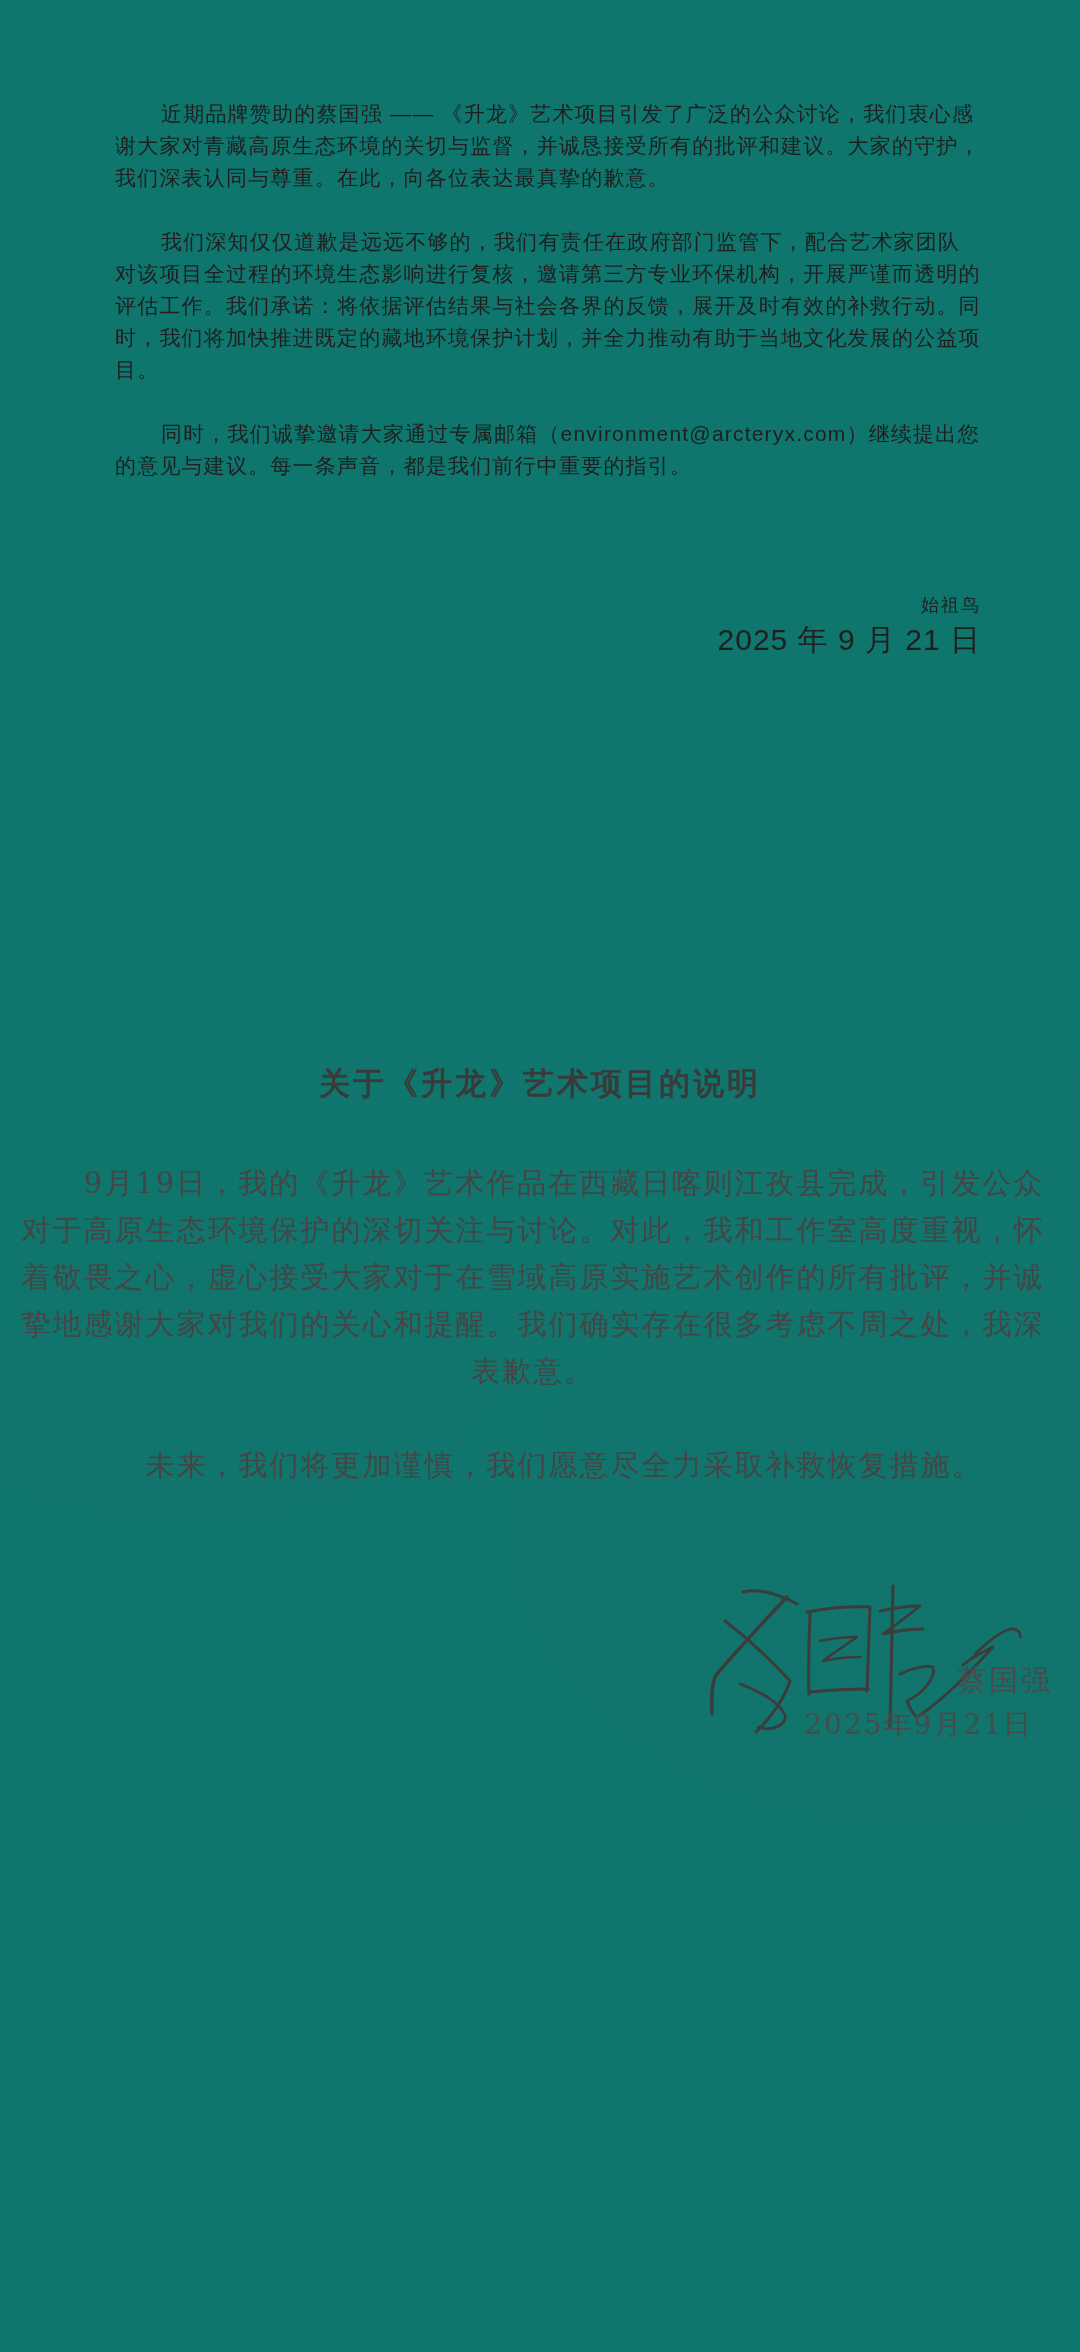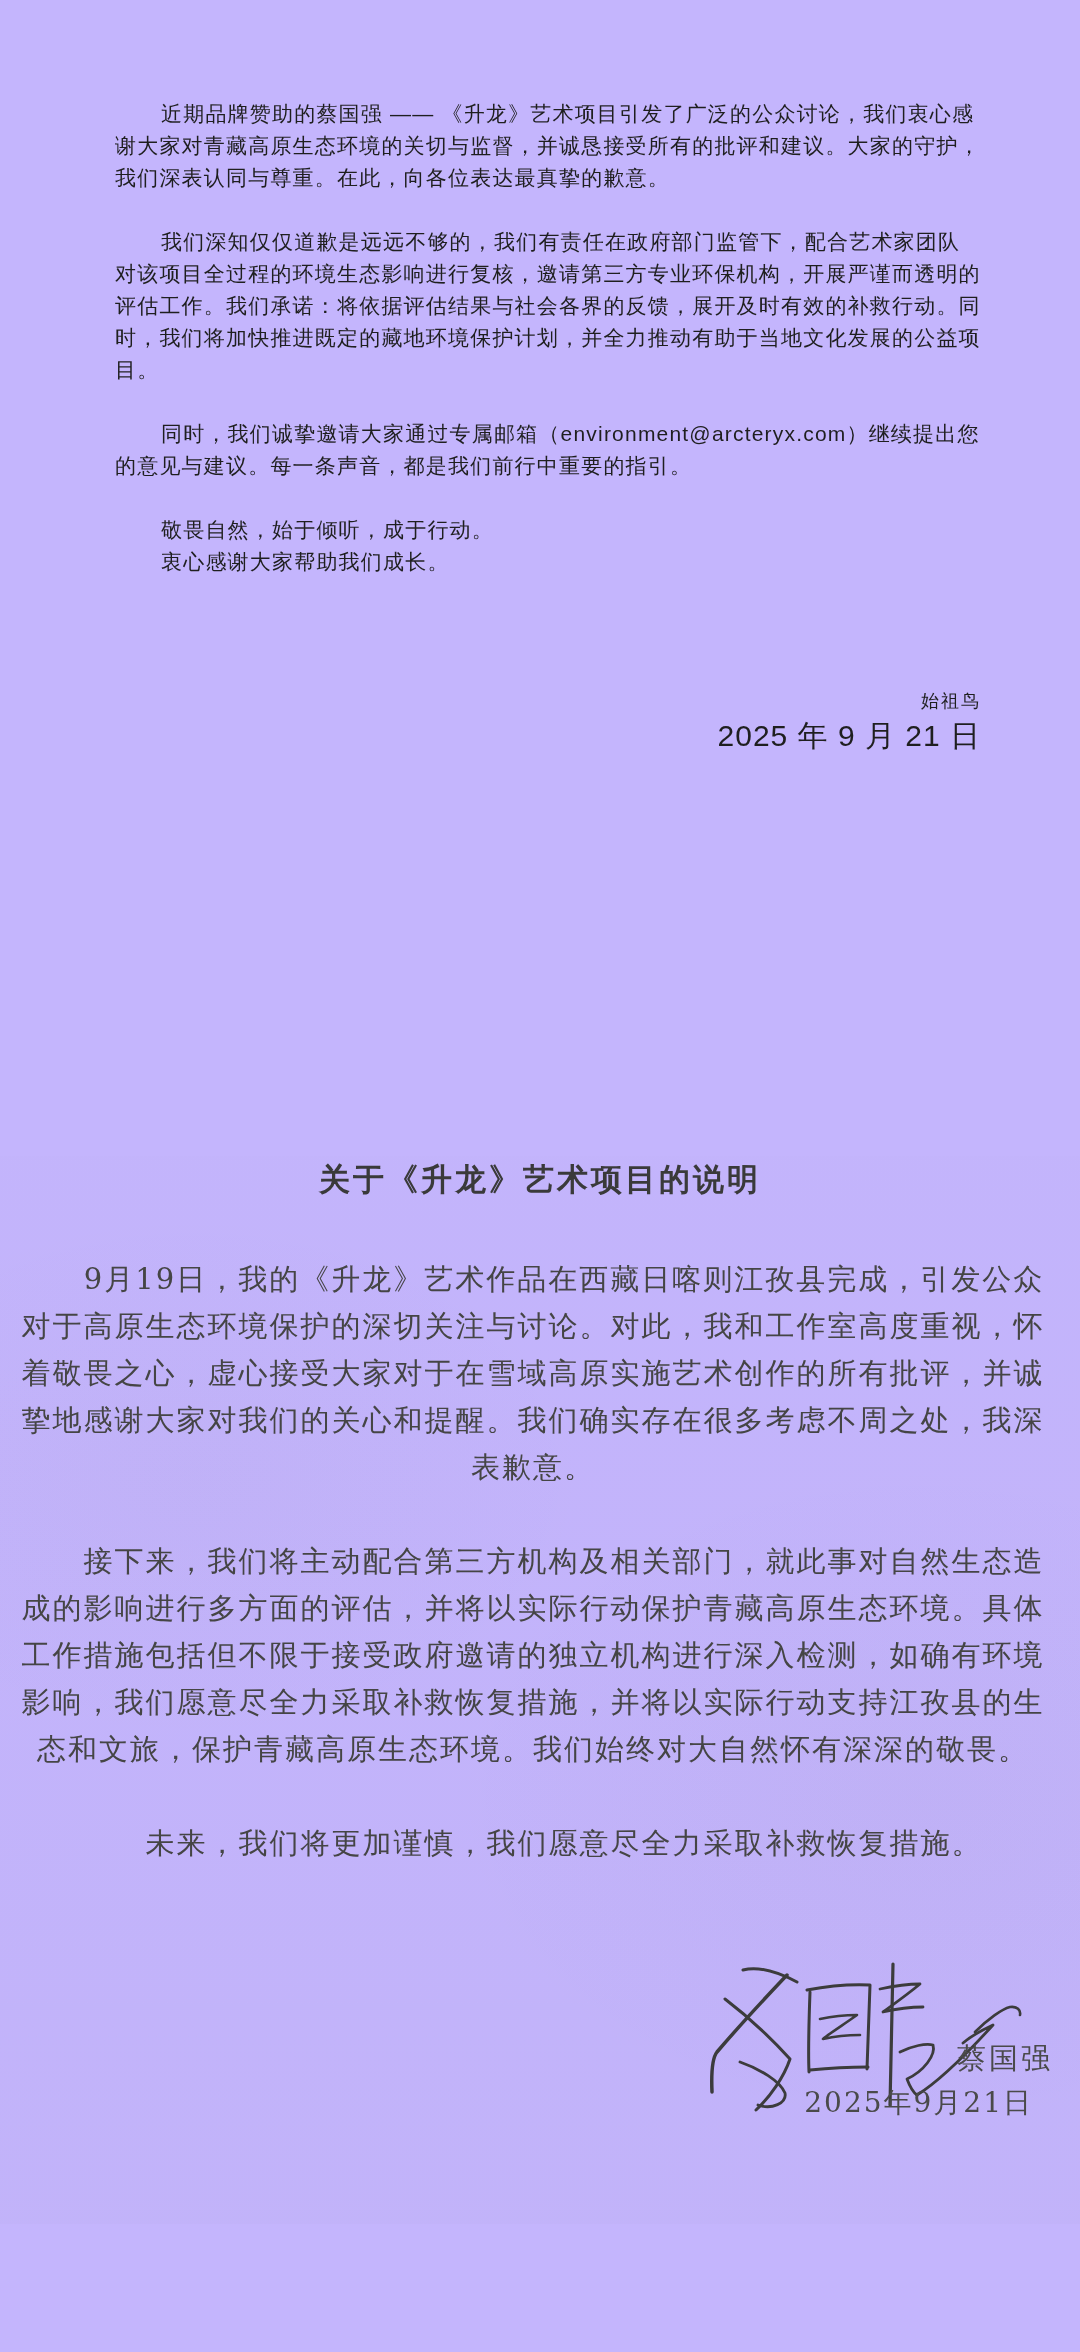--- a/index.html
+++ b/index.html
@@ -1,20 +1,20 @@
 <!DOCTYPE html>
 <html><head>
 <meta charset="utf-8">
 <style>
   html,body { margin:0; padding:0; background:#e9e9e9; }
   .page {
     position:relative;
     width:1080px; height:2352px;
     margin:0 auto;
-    background:#c4b5fd;
+    background:#0f766e;
     overflow:hidden;
   }
 
   
   .doc1 {
     font-family:"Liberation Sans", sans-serif;
     font-weight:500;
     color:#1f1f1f;
     font-size:21px;
     line-height:32px;
@@ -102,36 +102,31 @@
 </head>
 <body>
 
 <div class="page">
 
   <section class="doc1">
     <p class="body-par">近期品牌赞助的蔡国强 —— 《升龙》艺术项目引发了广泛的公众讨论，我们衷心感谢大家对青藏高原生态环境的关切与监督，并诚恳接受所有的批评和建议。大家的守护，我们深表认同与尊重。在此，向各位表达最真挚的歉意。</p>
     <p class="body-par">我们深知仅仅道歉是远远不够的，我们有责任在政府部门监管下，配合艺术家团队对该项目全过程的环境生态影响进行复核，邀请第三方专业环保机构，开展严谨而透明的评估工作。我们承诺：将依据评估结果与社会各界的反馈，展开及时有效的补救行动。同时，我们将加快推进既定的藏地环境保护计划，并全力推动有助于当地文化发展的公益项目。</p>
     <p class="body-par">同时，我们诚挚邀请大家通过专属邮箱（environment@arcteryx.com）继续提出您的意见与建议。每一条声音，都是我们前行中重要的指引。</p>
 
-    <div class="closing">
-      <p>敬畏自然，始于倾听，成于行动。</p>
-      <p>衷心感谢大家帮助我们成长。</p>
-    </div>
 
     <div class="sign-block">
       <div class="signer">始祖鸟</div>
       <div class="sign-date">2025 年 9 月 21 日</div>
     </div>
   </section>
 
   <section class="doc2">
     <h1>关于《升龙》艺术项目的说明</h1>
 
     <p class="body-par">9月19日，我的《升龙》艺术作品在西藏日喀则江孜县完成，引发公众对于高原生态环境保护的深切关注与讨论。对此，我和工作室高度重视，怀着敬畏之心，虚心接受大家对于在雪域高原实施艺术创作的所有批评，并诚挚地感谢大家对我们的关心和提醒。我们确实存在很多考虑不周之处，我深表歉意。</p>
-    <p class="body-par">接下来，我们将主动配合第三方机构及相关部门，就此事对自然生态造成的影响进行多方面的评估，并将以实际行动保护青藏高原生态环境。具体工作措施包括但不限于接受政府邀请的独立机构进行深入检测，如确有环境影响，我们愿意尽全力采取补救恢复措施，并将以实际行动支持江孜县的生态和文旅，保护青藏高原生态环境。我们始终对大自然怀有深深的敬畏。</p>
     <p class="body-par last-par">未来，我们将更加谨慎，我们愿意尽全力采取补救恢复措施。</p>
 
     <div class="sig-area">
 
       <svg class="sig-svg" viewBox="0 0 335 160" fill="none" stroke="#3c3c3c" stroke-linecap="round" stroke-linejoin="round">
 
         <path d="M55 13 C 70 9, 88 14, 109 25" stroke-width="3"></path>
         <path d="M99 18 C 80 38, 52 68, 29 95 C 25 100, 23 112, 24 135" stroke-width="3.5"></path>
         <path d="M37 42 C 58 58, 82 80, 102 102 C 96 120, 82 140, 68 153" stroke-width="3"></path>
         <path d="M52 105 C 72 112, 92 124, 97 136 C 99 146, 84 153, 70 148" stroke-width="2.8"></path>

